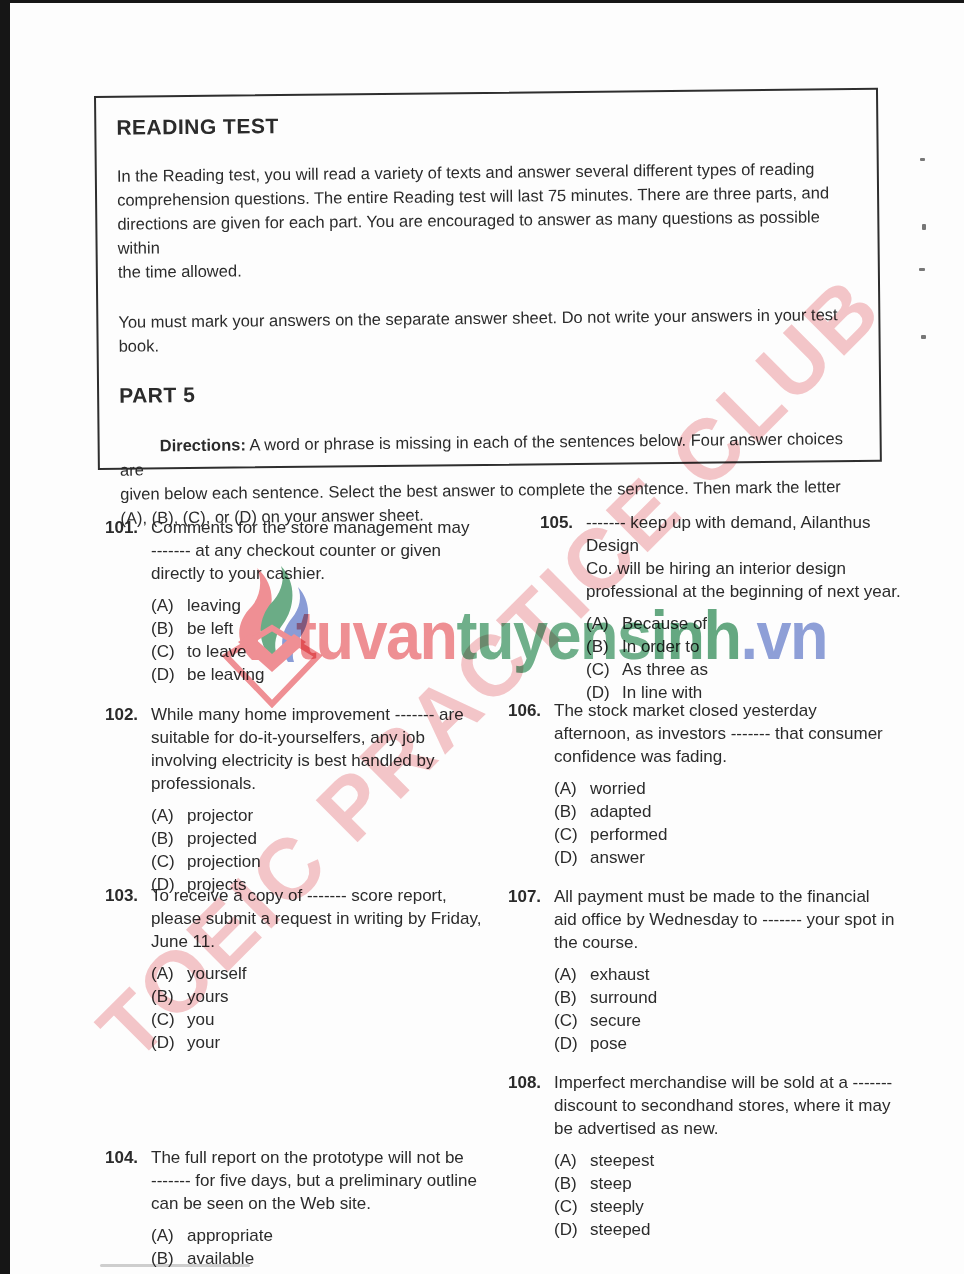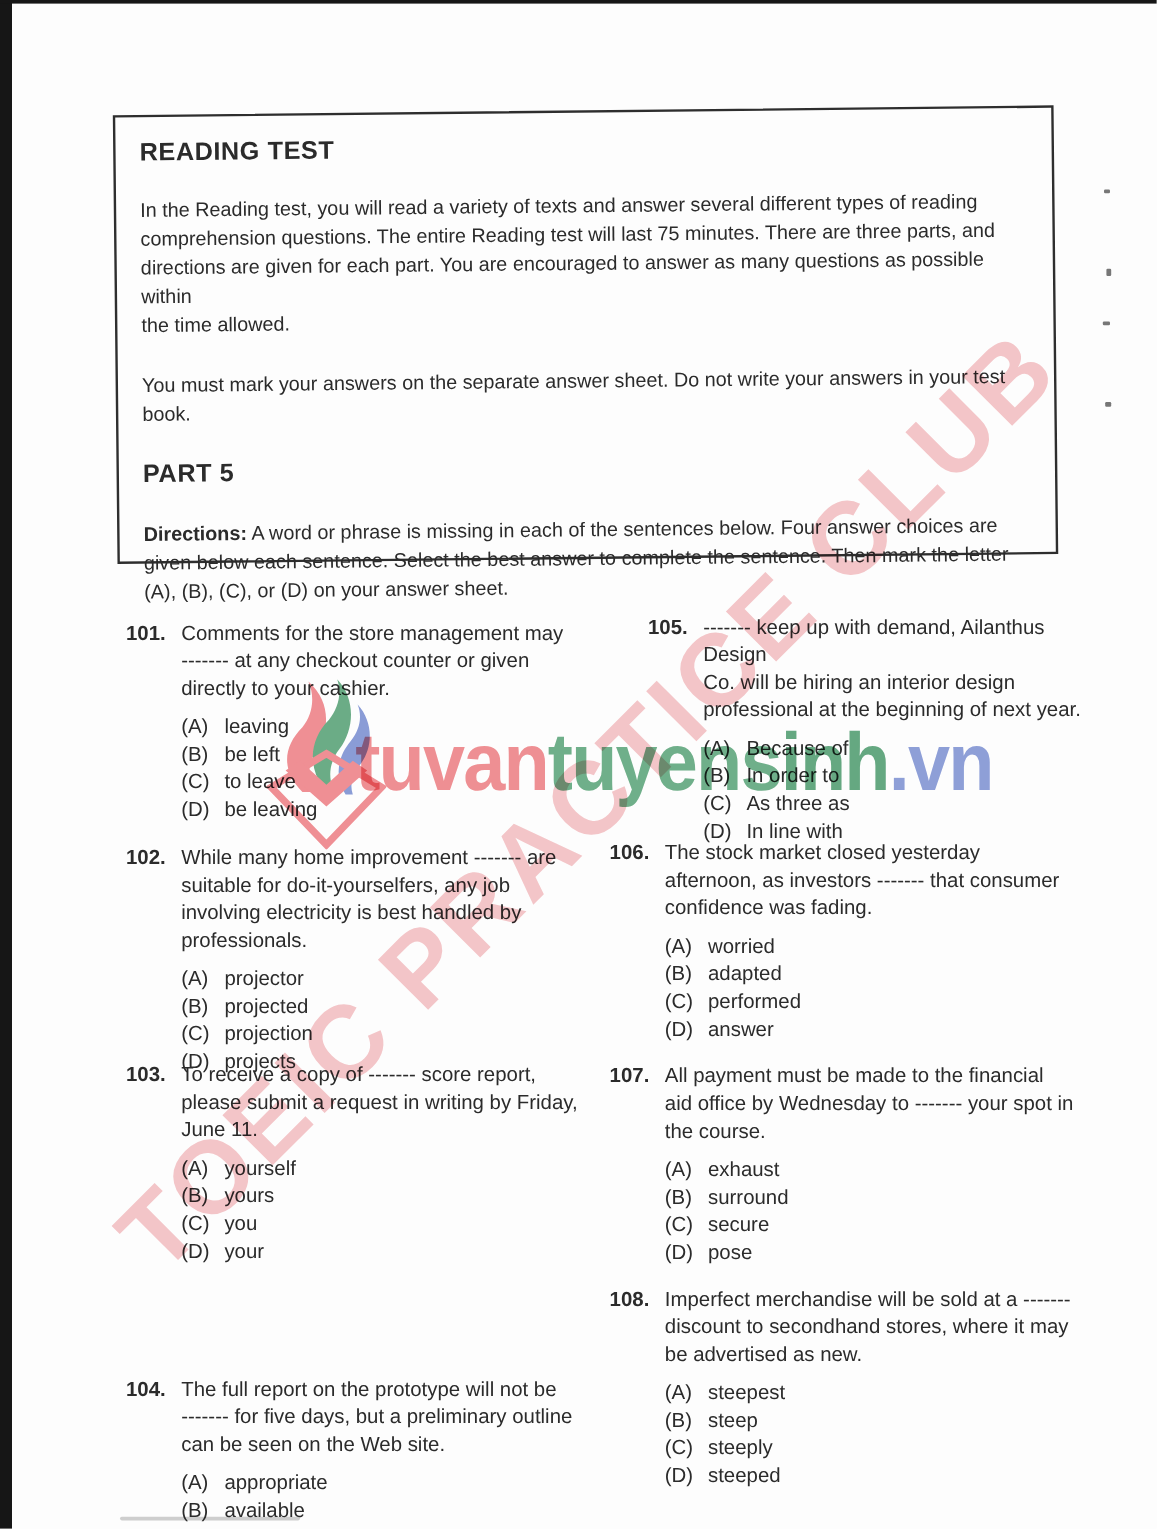--- a/index.html
+++ b/index.html
@@ -25,21 +25,21 @@
   .header-box{
     position:absolute;left:94px;top:96px;width:784px;height:374px;
     border:2px solid #2e2e2e;background:rgba(253,253,253,.0);
     transform:rotate(-0.6deg);transform-origin:left top;
     padding:16px 24px 0 20px;box-sizing:border-box;
   }
   .hb-title{font-size:21px;font-weight:bold;letter-spacing:.5px;margin:2px 0 24px 0;}
   .hb-p{font-size:16.5px;line-height:24px;margin:0 0 26px 0;white-space:pre-line;}
   .hb-part{font-size:21px;font-weight:bold;letter-spacing:.5px;margin:4px 0 26px 0;}
   .hb-directions{font-size:16.5px;line-height:24px;margin:0;white-space:pre-line;}
-  .hb-directions .dir-label{font-weight:bold;}
+  .hb-directions .dir-label{font-weight:bold;margin-left:40px;}
 
   
   .col{position:absolute;}
   .col-left{left:105px;top:0;width:392px;}
   .col-right{left:508px;top:0;width:400px;}
   .q{position:absolute;left:0;}
   .q-head{display:flex;}
   .q-num{font-weight:bold;font-size:17px;line-height:23px;width:46px;flex:0 0 46px;}
   .q-text{font-size:17px;line-height:23px;white-space:pre-line;}
   .opts{list-style:none;margin:9px 0 0 46px;padding:0;}

